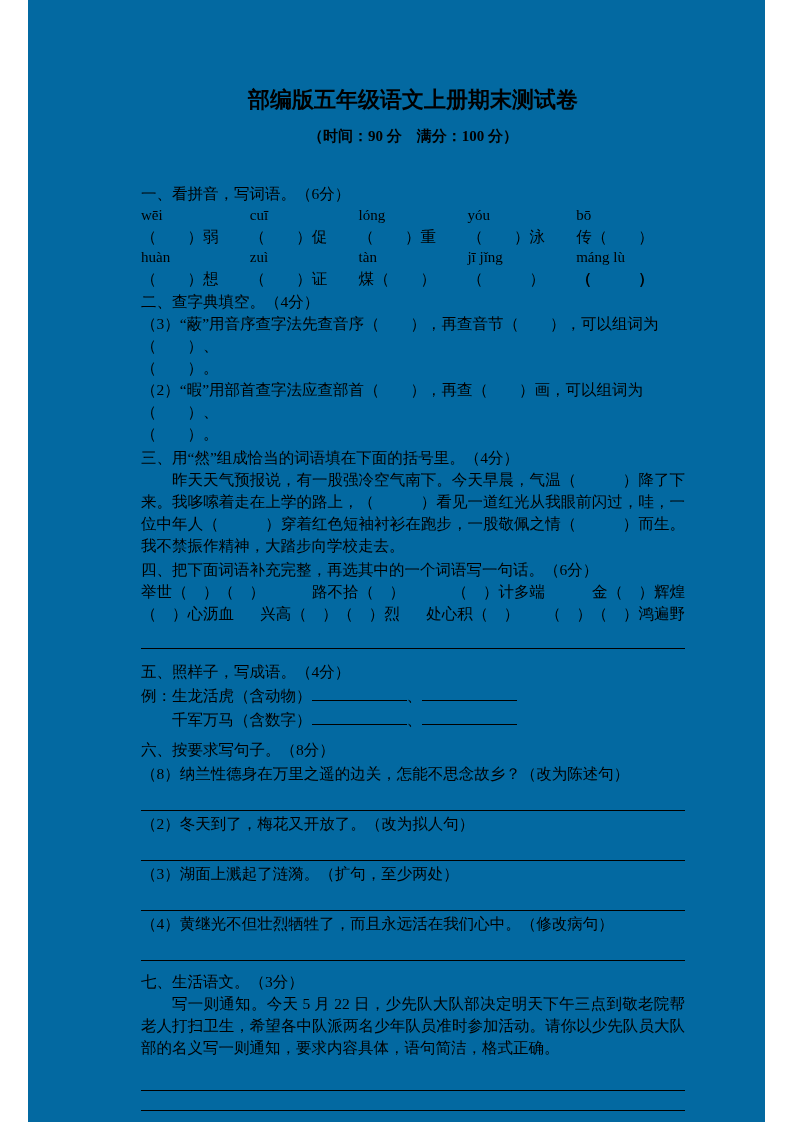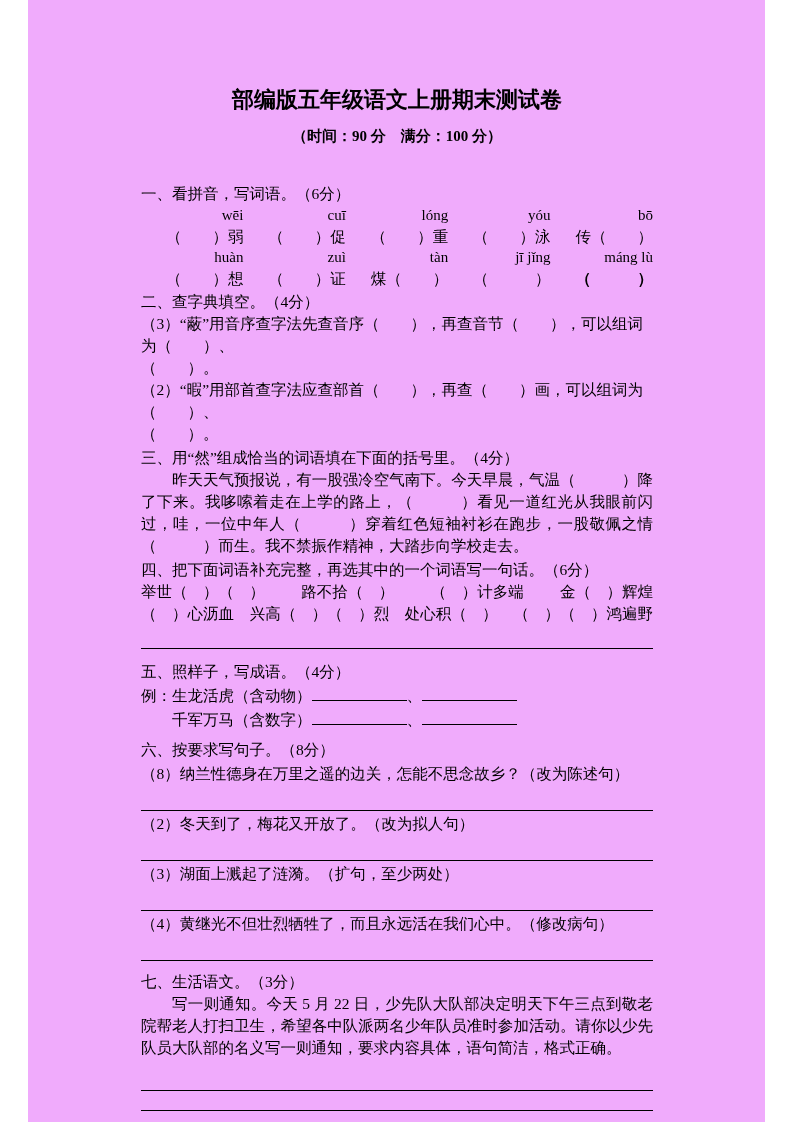--- a/index.html
+++ b/index.html
@@ -2,47 +2,47 @@
 <html><head>
 <meta charset="utf-8">
 <style>
   * { margin: 0; padding: 0; box-sizing: border-box; }
   html, body { background: #ffffff; }
   .sheet {
     position: relative;
     width: 737px;
     height: 1122px;
     margin: 0 auto;
-    background: #f0abfc;
+    background: #0369a1;
     color: #000000;
     font-family: "Liberation Serif", "DejaVu Serif", serif;
     font-size: 15.5px;
     line-height: 21px;
-    padding: 86px 112px 0 113px;
+    padding: 86px 80px 0 113px;
     overflow: hidden;
   }
   .title {
     text-align: center;
     font-size: 22px;
     font-weight: bold;
     line-height: 28px;
   }
   .subtitle {
     text-align: center;
     font-size: 15px;
     font-weight: bold;
     margin-top: 12px;
   }
   .section { margin-top: 2px; }
   .section.first { margin-top: 36px; }
   .heading { line-height: 22px; }
   .grid5 {
     display: grid;
     grid-template-columns: repeat(5, 1fr);
-    text-align: right;
+    text-align: left;
     line-height: 21px;
   }
   .grid5.pinyin { font-size: 15px; }
   .bold-parens { font-weight: bold; }
   .para {
     text-align: justify;
     text-indent: 2em;
     line-height: 22px;
   }
   .cont-line { line-height: 22px; }

